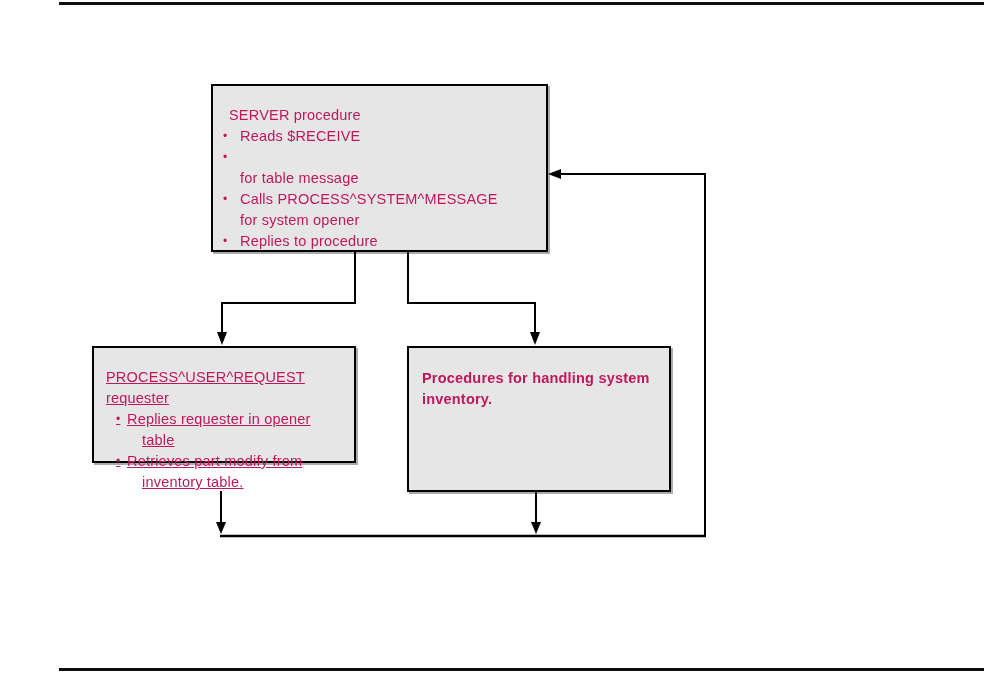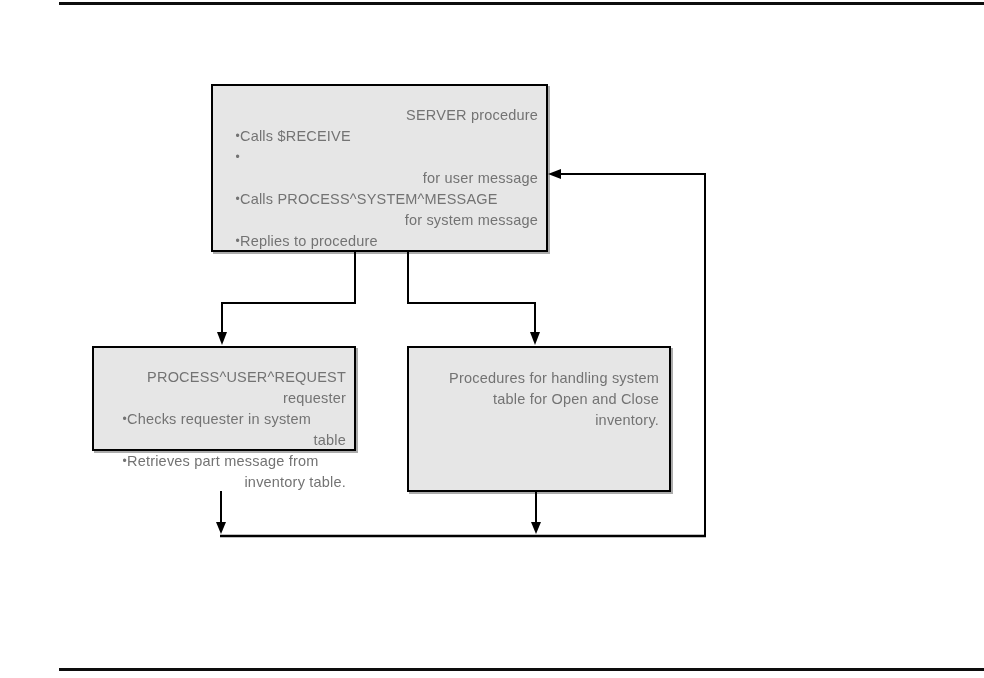--- a/index.html
+++ b/index.html
@@ -3,23 +3,22 @@
 <meta charset="utf-8">
 <style>
   * { margin: 0; padding: 0; box-sizing: border-box; }
   html, body { background: #ffffff; }
   .page {
     position: relative;
     width: 984px;
     height: 678px;
     background: #ffffff;
     font-family: "Liberation Sans", sans-serif;
-    color: #737373;
+    color: #be185d;
     overflow: hidden;
-    text-align: right;
   }
   .rule {
     position: absolute;
     left: 59px;
     width: 925px;
     height: 3px;
     background: #0d0d0d;
   }
   .rule-top { top: 2px; }
   .rule-bottom { top: 668px; }
@@ -27,31 +26,31 @@
   .box {
     position: absolute;
     background: #e6e6e6;
     border: 2px solid #000000;
     box-shadow: 2px 2px 0 #ababab;
     font-size: 14.5px;
     line-height: 21px;
     letter-spacing: 0.2px;
   }
   .box-server { left: 211px; top: 84px;  width: 337px; height: 168px; padding: 19px 8px 0 10px; }
-  .box-user   { left: 92px;  top: 346px; width: 264px; height: 105px; padding: 19px 8px 0 12px; }
-  .box-sys    { left: 407px; top: 346px; width: 264px; height: 146px; padding: 20px 10px 0 13px; }
+  .box-user   { left: 92px;  top: 346px; width: 264px; height: 117px; padding: 19px 8px 0 12px; text-decoration: underline; }
+  .box-sys    { left: 407px; top: 346px; width: 264px; height: 146px; padding: 20px 10px 0 13px; font-weight: bold; }
 
   .line { white-space: nowrap; }
   .box-server .t { margin-left: 6px; }
   .b { display: flex; }
   .box-server .b .bullet { width: 17px; }
   .box-server .c { margin-left: 17px; }
   .box-user .b { margin-left: 10px; }
   .box-user .b .bullet { width: 11px; }
-  .box-user .c { margin-left: 15px; }
+  .box-user .c { margin-left: 36px; }
   .bullet {
     flex: none;
     font-size: 12px;
     line-height: 21px;
   }
 
   svg.connectors {
     position: absolute;
     left: 0; top: 0;
     pointer-events: none;
@@ -76,55 +75,54 @@
 
 <div class="page">
 
   <div class="rule rule-top"></div>
   <div class="rule rule-bottom"></div>
 
   <div class="box box-server">
     <div class="line t">SERVER procedure</div>
     <div class="line b">
       <span class="bullet">•</span>
-      <span>Calls $RECEIVE</span>
+      <span>Reads $RECEIVE</span>
     </div>
     <div class="line b">
       <span class="bullet">•</span>
     </div>
-    <div class="line c">for user message</div>
+    <div class="line c">for table message</div>
     <div class="line b">
       <span class="bullet">•</span>
       <span>Calls PROCESS^SYSTEM^MESSAGE</span>
     </div>
-    <div class="line c">for system message</div>
+    <div class="line c">for system opener</div>
     <div class="line b">
       <span class="bullet">•</span>
       <span>Replies to procedure</span>
     </div>
   </div>
 
   <div class="box box-user">
     <div class="line t">PROCESS^USER^REQUEST</div>
     <div class="line t">requester</div>
     <div class="line b">
       <span class="bullet">•</span>
-      <span>Checks requester in system</span>
+      <span>Replies requester in opener</span>
     </div>
     <div class="line c">table</div>
     <div class="line b">
       <span class="bullet">•</span>
-      <span>Retrieves part message from</span>
+      <span>Retrieves part modify from</span>
     </div>
     <div class="line c">inventory table.</div>
   </div>
 
   <div class="box box-sys">
     <div class="line t">Procedures for handling system</div>
-    <div class="line t">table for Open and Close</div>
     <div class="line t">inventory.</div>
   </div>
 
   <svg class="connectors" width="984" height="678" viewBox="0 0 984 678">
 
     <path class="wire" d="M355,252 L355,303 L222,303 L222,333"></path>
     <polygon class="head" points="217,332 227,332 222,345"></polygon>
 
     <path class="wire" d="M408,252 L408,303 L535,303 L535,333"></path>
     <polygon class="head" points="530,332 540,332 535,345"></polygon>

